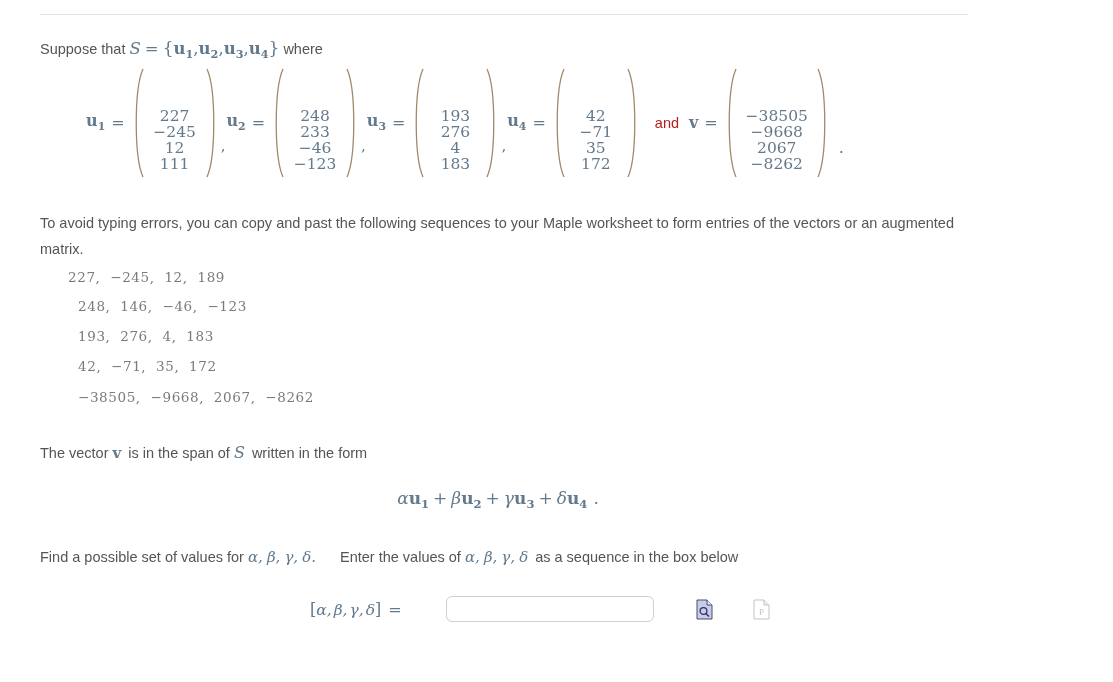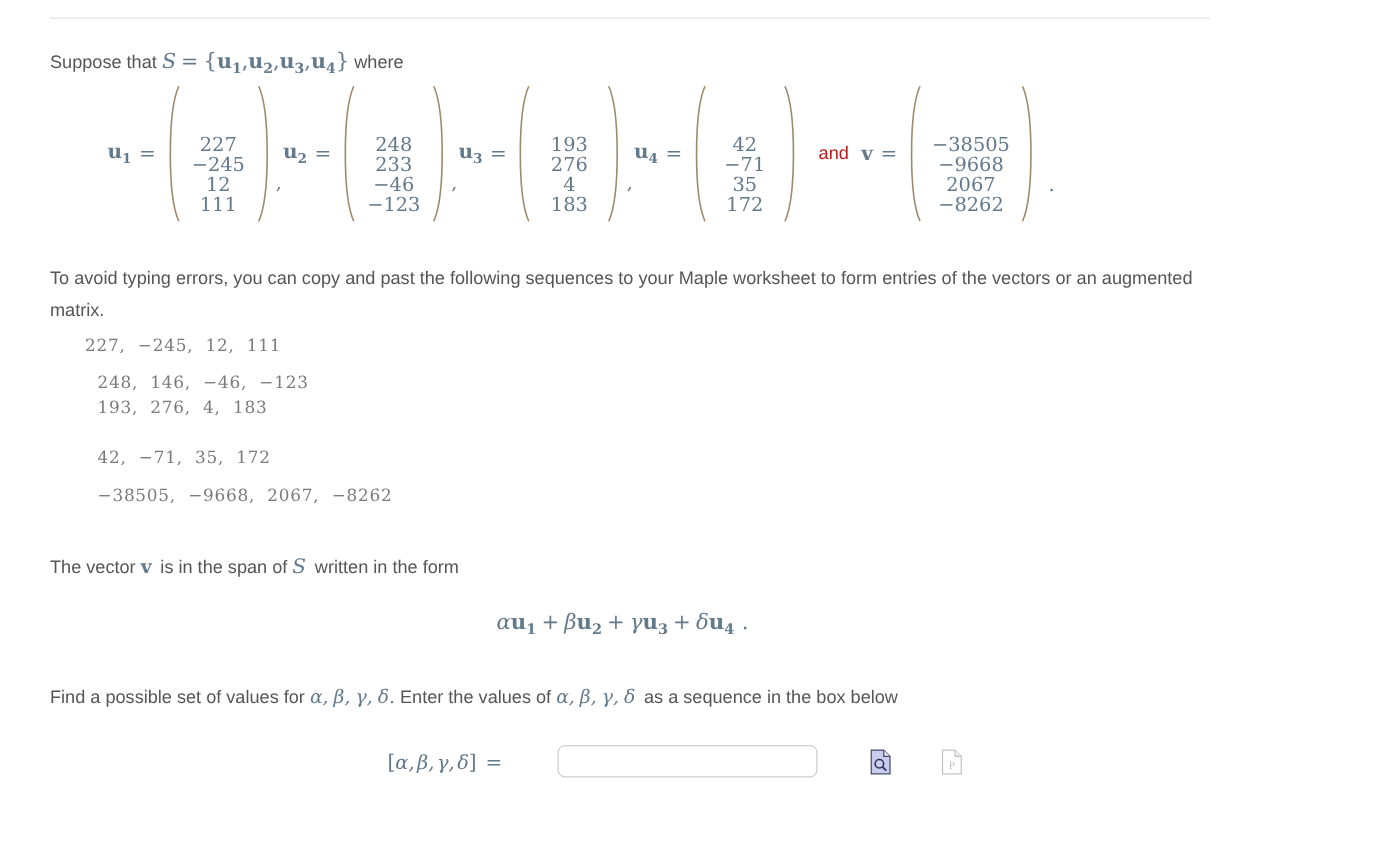--- a/index.html
+++ b/index.html
@@ -369,23 +369,23 @@
             <path d="M1 2 C10 22, 10 90, 1 110" fill="none" stroke="#a08a6d" stroke-width="1.3"></path>
           </svg>
       </div>
     </div>
   </div>
   <span class="fullstop">.</span>
 </div>
 
 <div class="para wrap" id="instructions"> To avoid typing errors, you can copy and past the following sequences to your Maple worksheet to form entries of the vectors or an augmented matrix.</div>
 
-<div class="seq" style="left:68px; top:269px;">227,  −245,  12,  111</div>
+<div class="seq" style="left:68px; top:269px;">227,  −245,  12,  189</div>
 <div class="seq" style="left:78px; top:298px;">248,  146,  −46,  −123</div>
-<div class="seq" style="left:78px; top:318px;">193,  276,  4,  183</div>
+<div class="seq" style="left:78px; top:328px;">193,  276,  4,  183</div>
 <div class="seq" style="left:78px; top:358px;">42,  −71,  35,  172</div>
 <div class="seq" style="left:78px; top:389px;">−38505,  −9668,  2067,  −8262</div>
 
 <div class="para" id="span-line">
   <span>The vector</span>
   <span class="mb" style="font-size:15px">v</span>
   <span style="margin-left:3px">is in the span of</span>
   <span class="m">S</span>
   <span style="margin-left:3px">written in the form</span>
 </div>
@@ -393,21 +393,21 @@
 <div id="formula">
   <span class="greek">α</span><span class="mb" style="font-size:17px"><span>u</span><sub class="msub">1</sub></span><span class="op">+</span><span class="greek">β</span><span class="mb" style="font-size:17px"><span>u</span><sub class="msub">2</sub></span><span class="op">+</span><span class="greek">γ</span><span class="mb" style="font-size:17px"><span>u</span><sub class="msub">3</sub></span><span class="op">+</span><span class="greek">δ</span><span class="mb" style="font-size:17px"><span>u</span><sub class="msub">4</sub></span><span class="op" style="margin-left:6px">.</span>
 </div>
 
 <div class="para" id="find-line">
   <span>Find a possible set of values for</span>
   <span class="greek">α,</span>
   <span class="greek">β,</span>
   <span class="greek">γ,</span>
   <span class="greek">δ.</span>
-  <span style="margin-left:0">Enter the values of</span>
+  <span style="margin-left:20px">Enter the values of</span>
   <span class="greek">α,</span>
   <span class="greek">β,</span>
   <span class="greek">γ,</span>
   <span class="greek">δ</span>
   <span style="margin-left:3px">as a sequence in the box below</span>
 </div>
 
 <div id="answer-row">
   <span id="answer-label"><span>[</span><span class="greek">α,</span><span class="greek" style="margin-left:2px">β,</span><span class="greek" style="margin-left:2px">γ,</span><span class="greek" style="margin-left:2px">δ</span><span>]</span><span style="margin-left:7px">=</span>
   </span>

